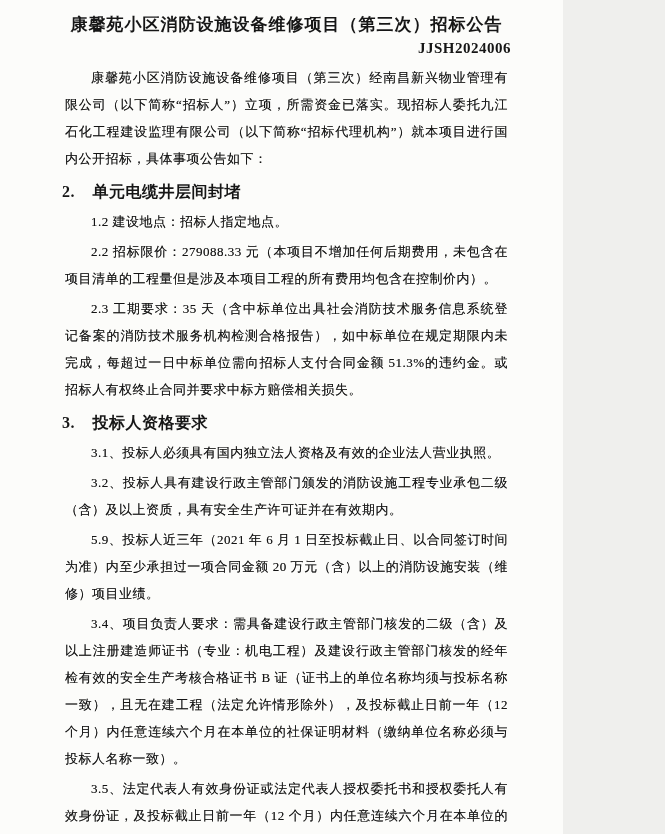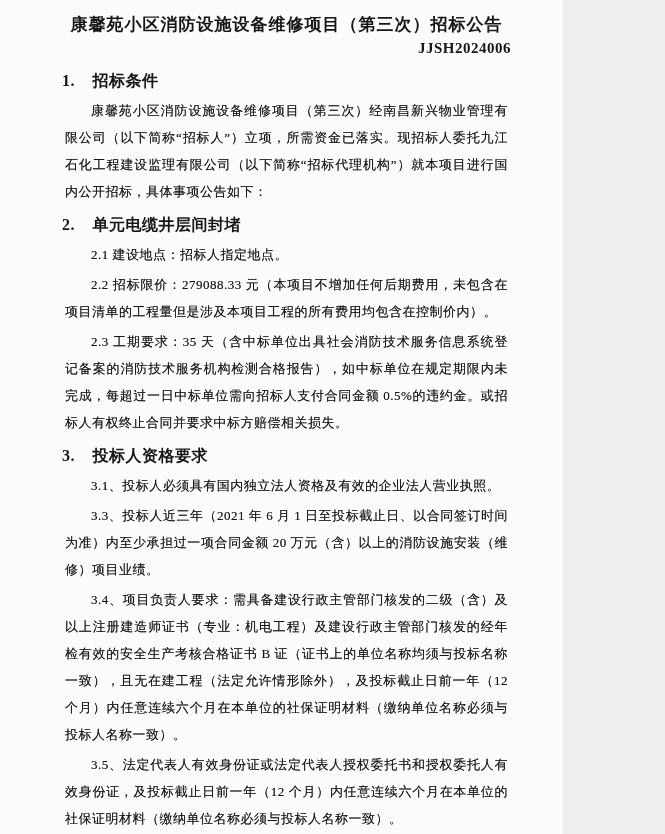--- a/index.html
+++ b/index.html
@@ -62,41 +62,38 @@
 </head>
 <body>
 
 <div class="page">
 
   <div class="doc-title">康馨苑小区消防设施设备维修项目（第三次）招标公告</div>
 
   <div class="doc-code">JJSH2024006</div>
 
   <section>
-    <h2 class="sec-head">
-      <span class="sec-num">1.</span>
-      <span class="sec-title">招标条件</span>
-    </h2>
     <p class="clause">康馨苑小区消防设施设备维修项目（第三次）经南昌新兴物业管理有限公司（以下简称“招标人”）立项，所需资金已落实。现招标人委托九江石化工程建设监理有限公司（以下简称“招标代理机构”）就本项目进行国内公开招标，具体事项公告如下：</p>
   </section>
 
   <section>
     <h2 class="sec-head">
       <span class="sec-num">2.</span>
       <span class="sec-title">单元电缆井层间封堵</span>
     </h2>
-    <p class="clause">2.1 建设地点：招标人指定地点。</p>
+    <p class="clause">1.2 建设地点：招标人指定地点。</p>
     <p class="clause">2.2 招标限价：279088.33 元（本项目不增加任何后期费用，未包含在项目清单的工程量但是涉及本项目工程的所有费用均包含在控制价内）。</p>
-    <p class="clause">2.3 工期要求：35 天（含中标单位出具社会消防技术服务信息系统登记备案的消防技术服务机构检测合格报告），如中标单位在规定期限内未完成，每超过一日中标单位需向招标人支付合同金额 0.5%的违约金。或招标人有权终止合同并要求中标方赔偿相关损失。</p>
+    <p class="clause">2.3 工期要求：35 天（含中标单位出具社会消防技术服务信息系统登记备案的消防技术服务机构检测合格报告），如中标单位在规定期限内未完成，每超过一日中标单位需向招标人支付合同金额 51.3%的违约金。或招标人有权终止合同并要求中标方赔偿相关损失。</p>
   </section>
 
   <section>
     <h2 class="sec-head">
       <span class="sec-num">3.</span>
       <span class="sec-title">投标人资格要求</span>
     </h2>
     <p class="clause">3.1、投标人必须具有国内独立法人资格及有效的企业法人营业执照。</p>
-    <p class="clause">3.3、投标人近三年（2021 年 6 月 1 日至投标截止日、以合同签订时间为准）内至少承担过一项合同金额 20 万元（含）以上的消防设施安装（维修）项目业绩。</p>
+    <p class="clause">3.2、投标人具有建设行政主管部门颁发的消防设施工程专业承包二级（含）及以上资质，具有安全生产许可证并在有效期内。</p>
+    <p class="clause">5.9、投标人近三年（2021 年 6 月 1 日至投标截止日、以合同签订时间为准）内至少承担过一项合同金额 20 万元（含）以上的消防设施安装（维修）项目业绩。</p>
     <p class="clause">3.4、项目负责人要求：需具备建设行政主管部门核发的二级（含）及以上注册建造师证书（专业：机电工程）及建设行政主管部门核发的经年检有效的安全生产考核合格证书 B 证（证书上的单位名称均须与投标名称一致），且无在建工程（法定允许情形除外），及投标截止日前一年（12 个月）内任意连续六个月在本单位的社保证明材料（缴纳单位名称必须与投标人名称一致）。</p>
     <p class="clause">3.5、法定代表人有效身份证或法定代表人授权委托书和授权委托人有效身份证，及投标截止日前一年（12 个月）内任意连续六个月在本单位的社保证明材料（缴纳单位名称必须与投标人名称一致）。</p>
   </section>
 
 </div>
 
 </body></html>

